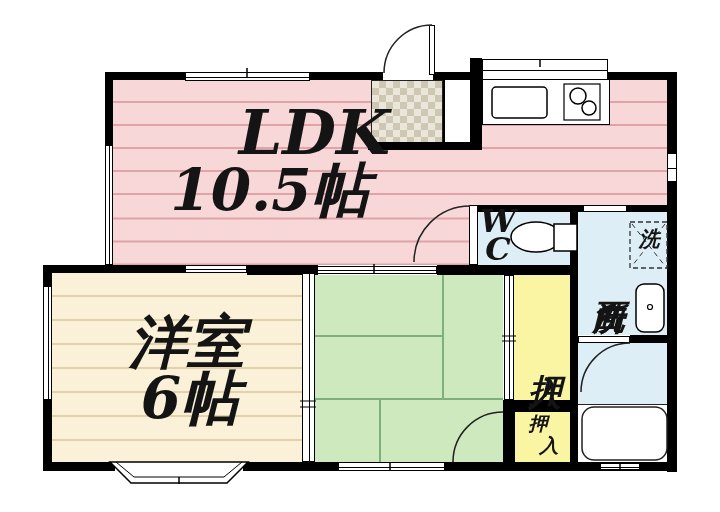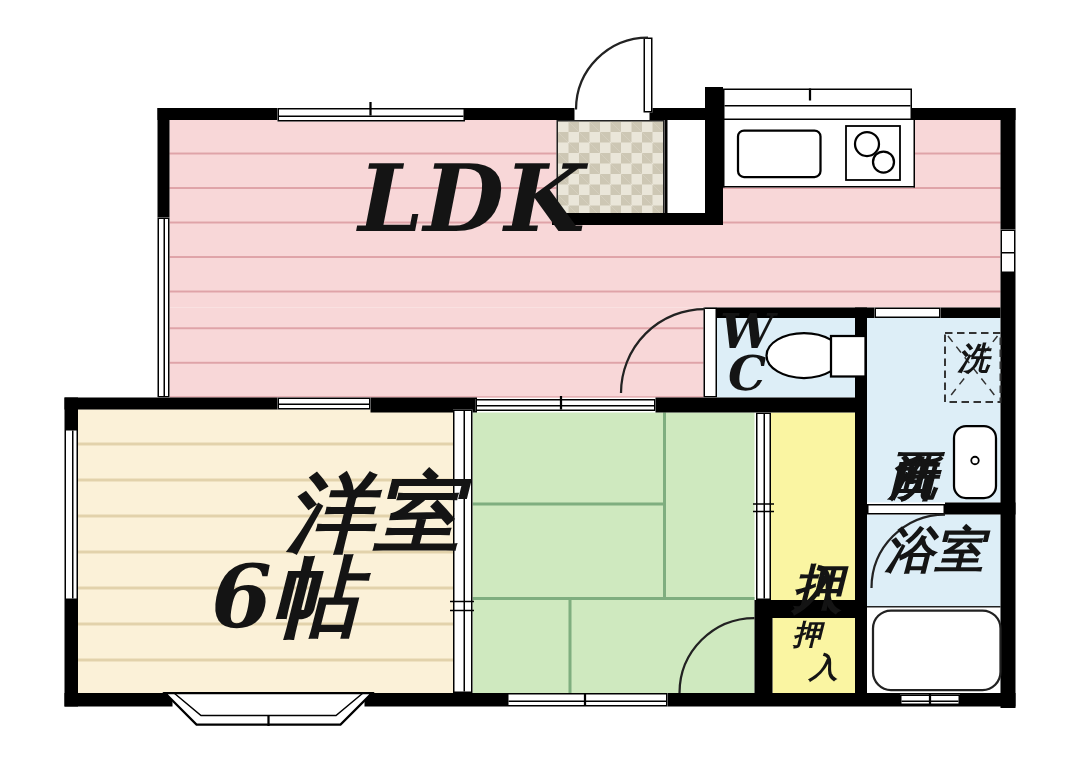--- a/index.html
+++ b/index.html
@@ -115,26 +115,26 @@
     <rect x="554" y="224" width="23" height="27" fill="#fff" stroke="#000" stroke-width="1.5"></rect>
     <rect x="630" y="222" width="37" height="46" fill="none" stroke="#333" stroke-width="1.3" stroke-dasharray="5 3"></rect>
     <line x1="632" y1="224" x2="665" y2="266" stroke="#333" stroke-width="1" stroke-dasharray="5 4"></line>
     <line x1="665" y1="224" x2="632" y2="266" stroke="#333" stroke-width="1" stroke-dasharray="5 4"></line>
     <rect x="636" y="284" width="28" height="48" rx="8" fill="#fff" stroke="#000" stroke-width="1.5"></rect>
     <circle cx="650" cy="307" r="2.5" fill="none" stroke="#000" stroke-width="1.2"></circle>
     <rect x="582" y="407" width="85" height="53" rx="12" fill="#fff" stroke="#222" stroke-width="1.5"></rect>
   </svg>
 
   <div class="lbl" style="left:150px;top:100px;width:240px;font-size:62px;text-align:right;">LDK</div>
-  <div class="lbl" style="left:67px;top:312px;width:240px;font-size:58px;text-align:right;">洋室</div>
+  <div class="lbl" style="left:130px;top:160px;width:280px;font-size:58px;">10.5帖</div>
+  <div class="lbl" style="left:67px;top:312px;width:240px;font-size:58px;">洋室</div>
   <div class="lbl" style="left:70px;top:368px;width:240px;font-size:58px;">6帖</div>
   <div class="lbl" style="left:478px;top:207px;width:40px;font-size:32px;line-height:28px;">
     <div>W</div>
     <div>C</div>
   </div>
   <div class="lbl vtxt" style="left:524px;top:298px;width:38px;height:100px;font-size:33px;">押入</div>
   <div class="lbl" style="left:527px;top:414px;width:22px;font-size:19px;">押</div>
   <div class="lbl" style="left:538px;top:436px;width:22px;font-size:19px;">入</div>
   <div class="lbl vtxt" style="left:587px;top:216px;width:38px;height:120px;font-size:32px;">洗面所</div>
   <div class="lbl" style="left:635px;top:228px;width:28px;font-size:21px;">洗</div>
-  <div class="lbl" style="left:578px;top:350px;width:90px;font-size:33px;">浴室</div>
 
 </div>
 
 </body></html>

